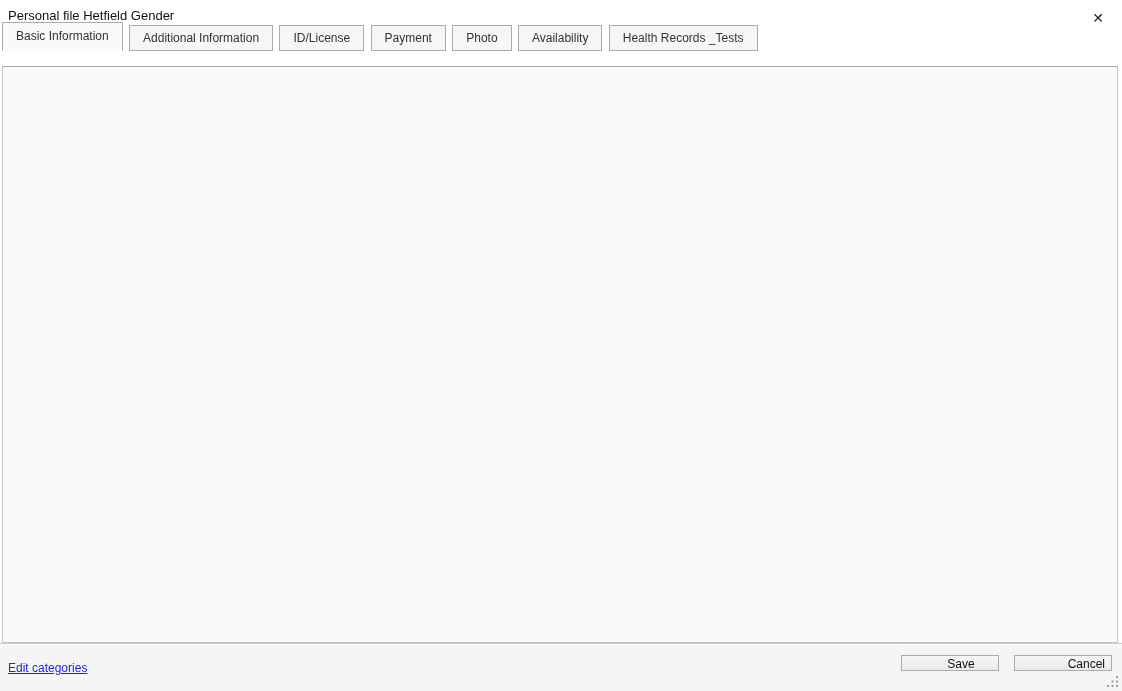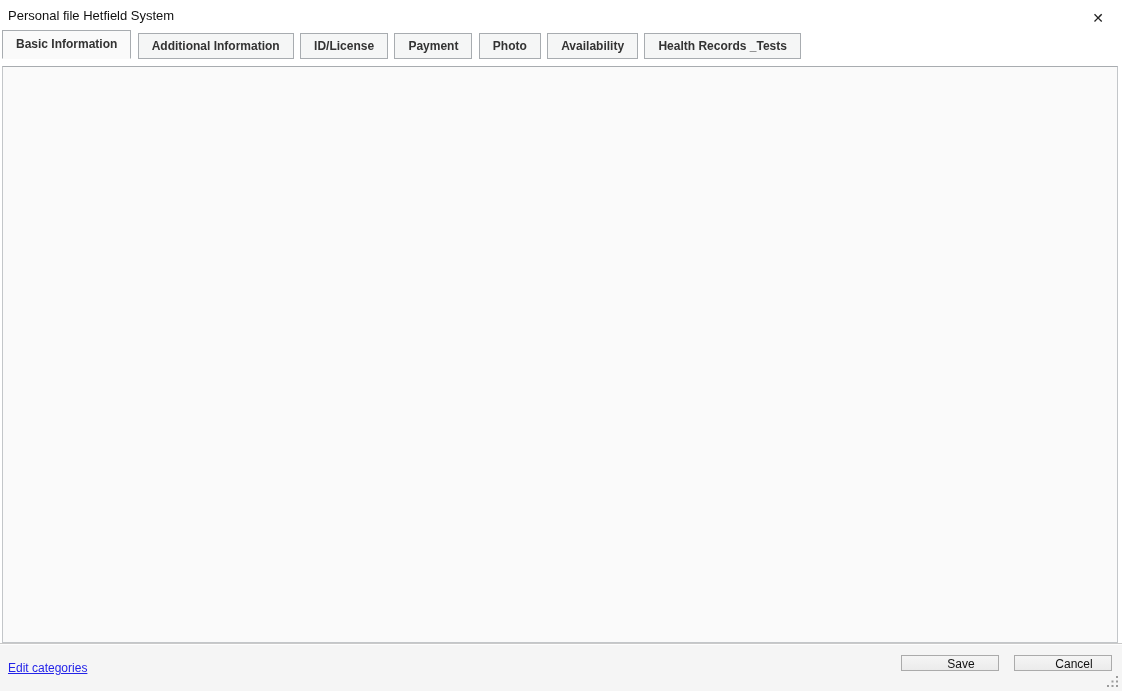--- a/index.html
+++ b/index.html
@@ -22,23 +22,22 @@
   }
   .close-btn{
     position:absolute;right:14px;top:8px;
     width:20px;height:20px;
     text-align:center;line-height:20px;
     font-size:14px;color:#222;
     cursor:pointer;
   }
   
   .tabbar{
-    position:absolute;left:2px;top:30px;height:29px;
+    position:absolute;left:2px;top:22px;height:29px;
     white-space:nowrap;
-    font-weight:bold;
   }
   .tab{
     display:inline-block;
     box-sizing:border-box;
     height:26px;line-height:24px;
     margin-right:3px;margin-top:2px;
     padding:0 13px;
     background:#f5f6f6;
     border:1px solid #a8acb0;
     color:#333;
@@ -135,29 +134,29 @@
     width:98px;height:16px;
     box-sizing:border-box;
     background:linear-gradient(#f5f5f5,#ebebeb);
     border:1px solid #ababab;
     font-family:"Liberation Sans","DejaVu Sans",sans-serif;
     font-size:12px;color:#111;
     cursor:pointer;
     padding-left:28px;
   }
   .btn-save{left:901px;}
-  .btn-cancel{left:1014px;}
+  .btn-cancel{left:1014px;text-align:right;}
   .grip{position:absolute;right:3px;bottom:3px;width:13px;height:13px;cursor:nwse-resize;}
 </style>
 </head>
 <body>
 
 <div id="dialog">
 
-  <div class="title">Personal file Hetfield System</div>
+  <div class="title">Personal file Hetfield Gender</div>
   <div class="close-btn">✕</div>
 
   <div class="tabbar">
     <span class="tab active">Basic Information</span>
     <span class="tab">Additional Information</span>
     <span class="tab">ID/License</span>
     <span class="tab">Payment</span>
     <span class="tab">Photo</span>
     <span class="tab">Availability</span>
     <span class="tab">Health Records _Tests</span>

